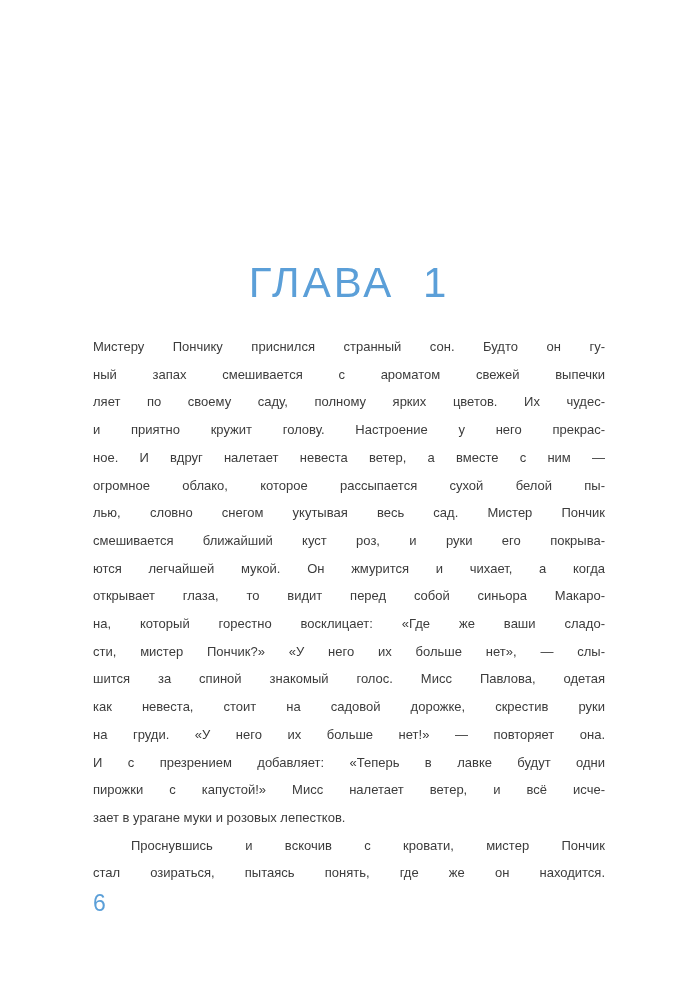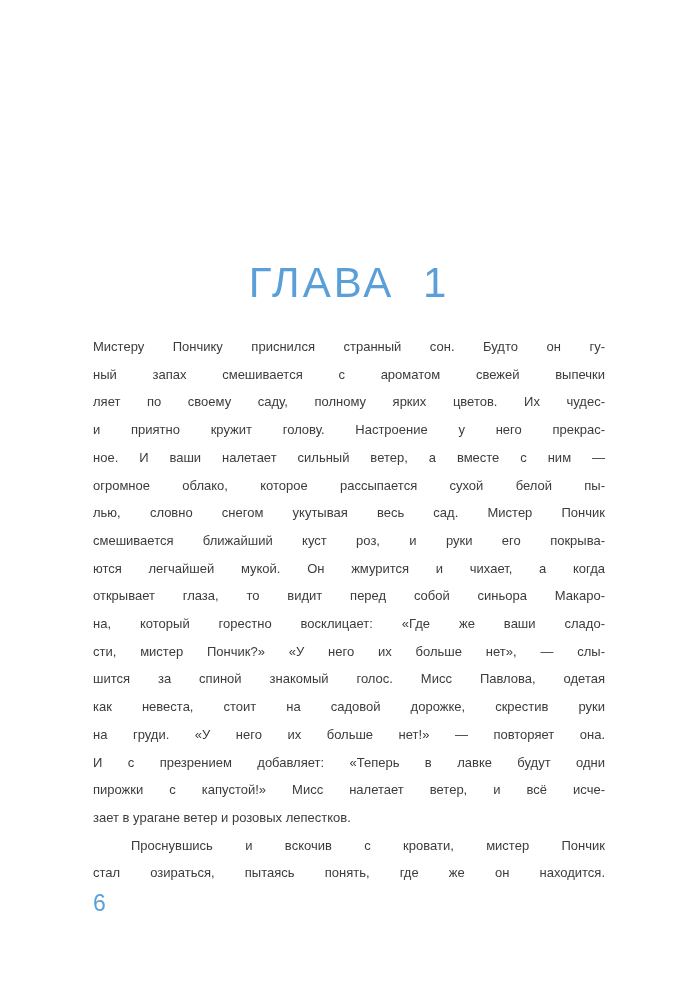--- a/index.html
+++ b/index.html
@@ -57,33 +57,33 @@
 
 <div class="page">
 
   <div class="chapter-heading">ГЛАВА 1</div>
 
   <div class="text-block">
     <div class="line">Мистеру Пончику приснился странный сон. Будто он гу-</div>
     <div class="line">ный запах смешивается с ароматом свежей выпечки</div>
     <div class="line">ляет по своему саду, полному ярких цветов. Их чудес-</div>
     <div class="line">и приятно кружит голову. Настроение у него прекрас-</div>
-    <div class="line">ное. И ваши налетает сильный ветер, а вместе с ним —</div>
+    <div class="line">ное. И вдруг налетает невеста ветер, а вместе с ним —</div>
     <div class="line">огромное облако, которое рассыпается сухой белой пы-</div>
     <div class="line">лью, словно снегом укутывая весь сад. Мистер Пончик</div>
     <div class="line">смешивается ближайший куст роз, и руки его покрыва-</div>
     <div class="line">ются легчайшей мукой. Он жмурится и чихает, а когда</div>
     <div class="line">открывает глаза, то видит перед собой синьора Макаро-</div>
     <div class="line">на, который горестно восклицает: «Где же ваши сладо-</div>
     <div class="line">сти, мистер Пончик?» «У него их больше нет», — слы-</div>
     <div class="line">шится за спиной знакомый голос. Мисс Павлова, одетая</div>
     <div class="line">как невеста, стоит на садовой дорожке, скрестив руки</div>
     <div class="line">на груди. «У него их больше нет!» — повторяет она.</div>
     <div class="line">И с презрением добавляет: «Теперь в лавке будут одни</div>
     <div class="line">пирожки с капустой!» Мисс налетает ветер, и всё исче-</div>
-    <div class="line par-end">зает в урагане ветер и розовых лепестков.</div>
+    <div class="line par-end">зает в урагане муки и розовых лепестков.</div>
     <div class="line indent">Проснувшись и вскочив с кровати, мистер Пончик</div>
     <div class="line">стал озираться, пытаясь понять, где же он находится.</div>
   </div>
 
   <div class="page-number">6</div>
 
 </div>
 
 </body></html>

